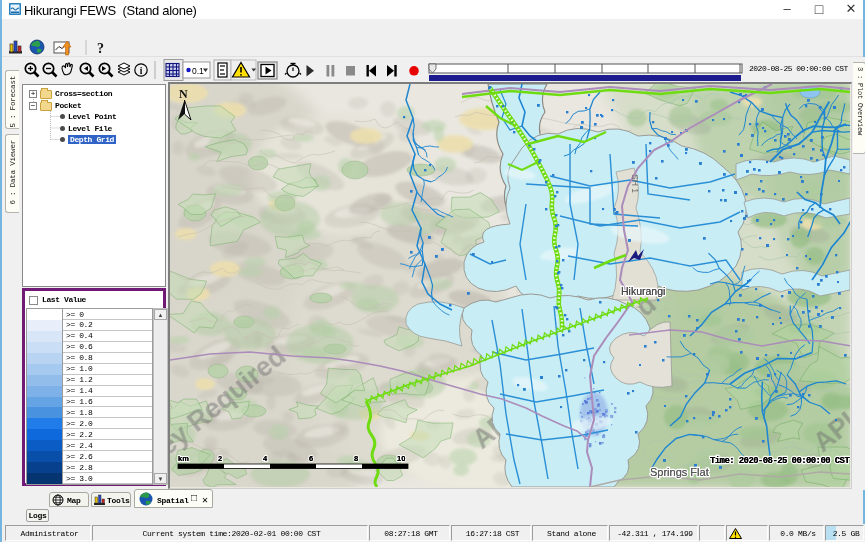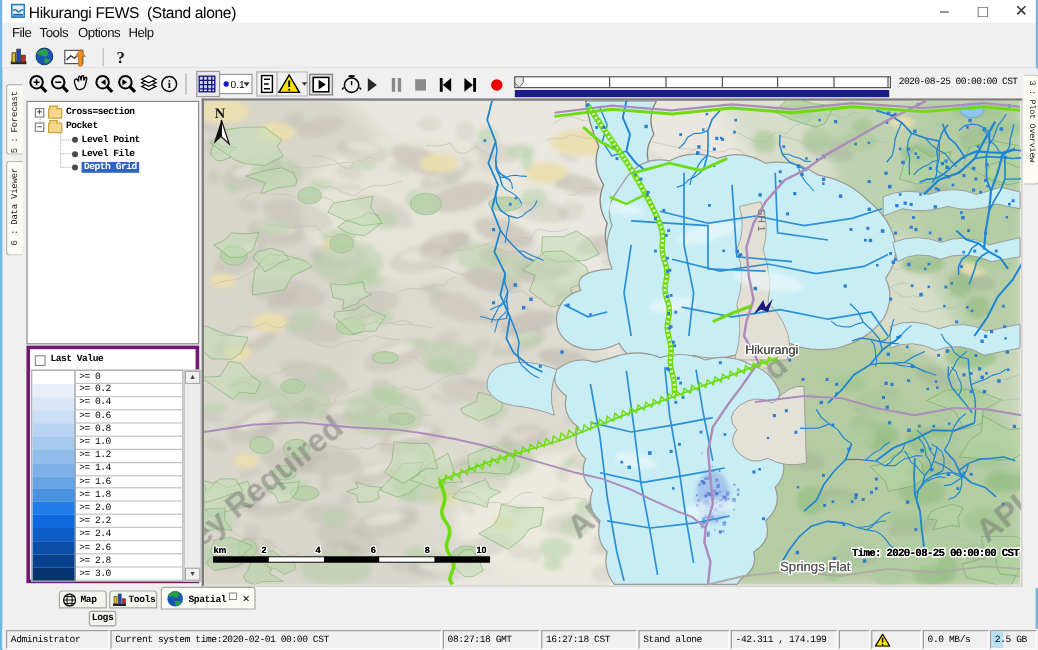--- a/index.html
+++ b/index.html
@@ -32,42 +32,36 @@
 #cb { position:absolute; left:4px; top:5px; width:9px; height:9px; background:#fff; border:1px solid #8a8a8a; }
 #legtable { position:absolute; left:1px; top:17px; width:127px; height:177px; border:1px solid #9a9a9a; overflow:hidden; background:#fff;}
 .lrow { position:relative; height:10.95px; border-bottom:1px solid #c4c4c4; }
 .sw { position:absolute; left:0; top:0; width:36px; height:10.95px; border-right:1px solid #9a9a9a; }
 .lb { position:absolute; left:39px; top:0.5px; font-family:"Liberation Mono", monospace; font-size:8px; letter-spacing:-0.4px; color:#000; }
 #legscroll { position:absolute; left:128px; top:17px; width:15px; height:177px; background:#ececec; border:1px solid #c0c0c0; }
 .sbtn { position:absolute; left:0; width:13px; height:11px; background:#f0f0f0; border:1px solid #a8a8a8; font-size:6px; text-align:center; line-height:10px; color:#444;}
 #mapframe { left:166px; top:82px; width:684px; height:407px; border-top:2px solid #7e7e7e; border-left:2px solid #7e7e7e; border-right:1px solid #cfcfcf; border-bottom:1px solid #cfcfcf; background:#e9e7df; }
 #bottomtabs { left:31px; top:488px; width:830px; height:20px;margin-left:16px; }
 .btab { position:absolute; background:#f4f4ee; border:1px solid #a8a8a0; border-radius:3px 3px 0 0; font-family:"Liberation Mono", monospace; font-weight:bold; font-size:8px; letter-spacing:-0.3px; color:#000; }
-#logsbtn { left:24px; top:509px; width:23px; height:13px; background:#f4f4ee; border:1px solid #a0a0a0; border-radius:2px; font-family:"Liberation Mono", monospace; font-weight:bold; font-size:8px; text-align:center; line-height:11px; letter-spacing:-0.3px;margin-left:48px;}
+#logsbtn { left:24px; top:509px; width:23px; height:13px; background:#f4f4ee; border:1px solid #a0a0a0; border-radius:2px; font-family:"Liberation Mono", monospace; font-weight:bold; font-size:8px; text-align:center; line-height:11px; letter-spacing:-0.3px;}
 #statusbar { left:0; top:524px; width:865px; height:18px; background:#f0f0f0; }
-.seg { position:absolute; top:1px; height:16px; border:1px solid; border-color:#9d9d9d #fdfdfd #fdfdfd #9d9d9d; font-family:"Liberation Mono", monospace; font-size:8px; color:#000; padding:3px 0 0 3px; white-space:nowrap; letter-spacing:-0.35px;}
+.seg { position:absolute; top:1px; height:16px; border:1px solid; border-color:#9d9d9d #fdfdfd #fdfdfd #9d9d9d; font-family:"Liberation Mono", monospace; font-size:8px; color:#000; padding:3px 0 0 3px; white-space:nowrap; letter-spacing:-0.35px;text-align:center;}
 </style></head><body>
 <div id="win">
  <div id="titlebar" class="abs">
   <svg class="abs" style="left:7px;top:3px" width="12" height="12">
         <rect width="12" height="12" rx="1" fill="#2a7fbe"></rect>
         <rect x="1.5" y="1.5" width="9" height="9" fill="#e8f4fc"></rect>
         <path d="M2,6 Q3.5,4 5,6 Q6.5,8 8,6 Q9,4.7 10,5.5" stroke="#1a6aa8" stroke-width="1.2" fill="none"></path>
         <rect x="2" y="8.5" width="8" height="1.6" fill="#1a6aa8"></rect>
       </svg>
   <div id="title" class="abs">Hikurangi FEWS&nbsp;&nbsp;(Stand alone)</div>
   <div class="winbtn abs" style="left:770px">–</div>
   <div class="winbtn abs" style="left:802px;font-size:14px">□</div>
   <div class="winbtn abs" style="left:834px">✕</div>
- </div>
- <div id="menubar" class="abs">
-  <span style="left:8px">File</span>
-      <span style="left:31px">Tools</span>
-      <span style="left:63px">Options</span>
-      <span style="left:105px">Help</span>
  </div>
  <div id="toolbar1" class="abs">
   <svg class="abs" style="left:6px;top:2px" width="110" height="17">
    <g transform="translate(1,1)">
           <rect x="0" y="11" width="13" height="2.5" fill="#222"></rect>
           <rect x="1" y="4" width="3" height="8" fill="#e8c000" stroke="#333" stroke-width="0.7"></rect>
           <rect x="5" y="1" width="3" height="11" fill="#2244cc" stroke="#333" stroke-width="0.7"></rect>
           <rect x="9" y="6" width="3" height="6" fill="#cc2222" stroke="#333" stroke-width="0.7"></rect>
         </g>
    <g transform="translate(29,8)">

